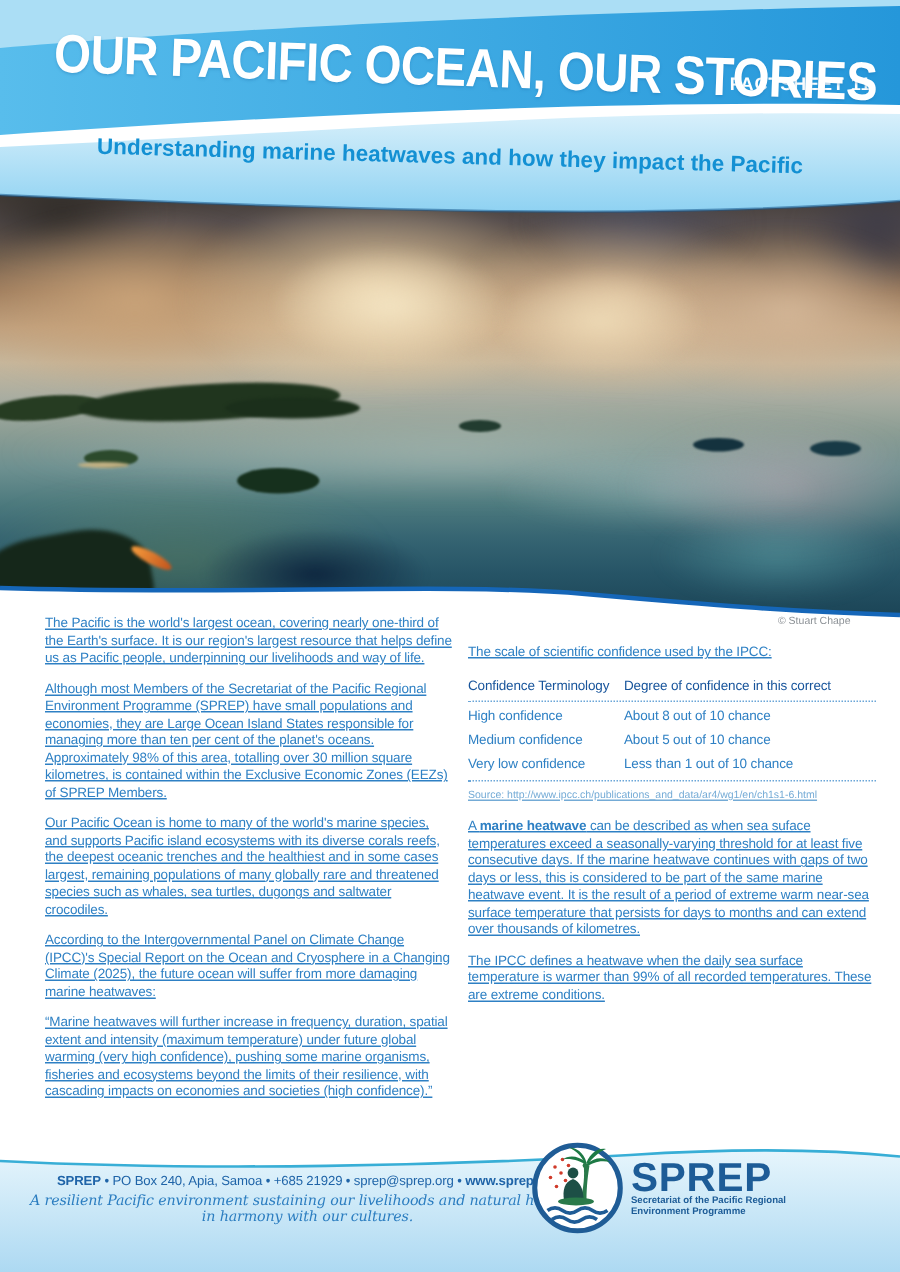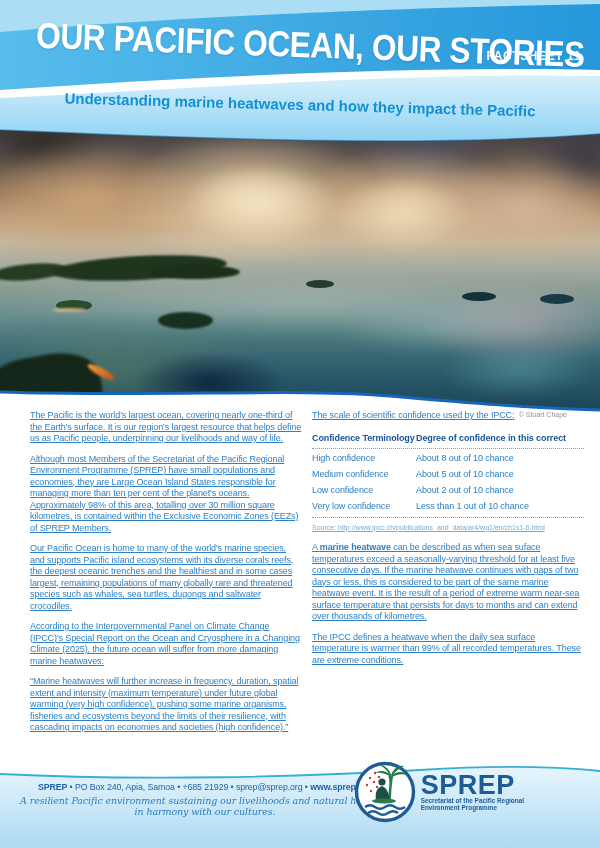--- a/index.html
+++ b/index.html
@@ -54,27 +54,27 @@
   .isl-r2{left:462px;top:168px;width:34px;height:9px;background:#14323e;filter:blur(0.6px);}
   .isl-r3{left:540px;top:170px;width:34px;height:10px;background:#183a46;filter:blur(0.6px);}
   .photo-bottom-wave{position:absolute;left:0;bottom:0;}
 
   .credit{position:absolute;top:411px;right:33px;font-size:7px;color:#8d9297;z-index:4;}
 
   
   .col{position:absolute;width:272px;color:#2e80c4;font-size:9px;line-height:11.5px;
        letter-spacing:-0.1px;z-index:2;}
   .col-left{left:30px;top:410px;}
-  .col-right{left:312px;top:410px;}
+  .col-right{left:312px;top:429px;}
   .col p{margin:0 0 9px 0;text-decoration:underline;}
   .tbl{margin:3px 0 0 0;}
   .t-row{display:flex;padding:2.2px 0;}
   .t-c1{width:104px;flex:none;}
   .t-c2{flex:1;}
-  .t-head{font-weight:bold;color:#17549b;border-bottom:1px dotted #6ba6d8;padding-bottom:4px;margin-bottom:2px;}
+  .t-head{font-weight:normal;color:#17549b;border-bottom:1px dotted #6ba6d8;padding-bottom:4px;margin-bottom:2px;}
   .t-bottom{border-bottom:1px dotted #6ba6d8;height:2px;margin-bottom:4px;}
   .source{font-size:7px;letter-spacing:0;color:#74abd6;margin:2px 0 0 0;}
   .section-heading{margin:16px 0 7px 0;font-size:15px;font-weight:bold;color:#00a0e0;letter-spacing:0.1px;}
   .b{font-weight:bold;}
 
   
   .footer{position:absolute;left:0;bottom:0;width:536px;height:82px;z-index:6;}
   .footer-wave{position:absolute;left:0;bottom:0;}
   .footer-text{position:absolute;left:20px;top:16px;width:370px;text-align:center;z-index:2;}
   .contact{font-size:8.8px;color:#1f64a8;letter-spacing:-0.1px;}
@@ -167,24 +167,20 @@
       </div>
       <div class="t-row">
         <span class="t-c1">High confidence</span>
         <span class="t-c2">About 8 out of 10 chance</span>
       </div>
       <div class="t-row">
         <span class="t-c1">Medium confidence</span>
         <span class="t-c2">About 5 out of 10 chance</span>
       </div>
       <div class="t-row">
-        <span class="t-c1">Low confidence</span>
-        <span class="t-c2">About 2 out of 10 chance</span>
-      </div>
-      <div class="t-row">
         <span class="t-c1">Very low confidence</span>
         <span class="t-c2">Less than 1 out of 10 chance</span>
       </div>
       <div class="t-bottom"></div>
     </div>
 
     <p class="source">Source: http://www.ipcc.ch/publications_and_data/ar4/wg1/en/ch1s1-6.html</p>
 
 
     <p><span>A </span><span class="b">marine heatwave</span><span> can be described as when sea suface temperatures exceed a seasonally-varying threshold for at least five consecutive days. If the marine heatwave continues with gaps of two days or less, this is considered to be part of the same marine heatwave event. It is the result of a period of extreme warm near-sea surface temperature that persists for days to months and can extend over thousands of kilometres.</span></p>

